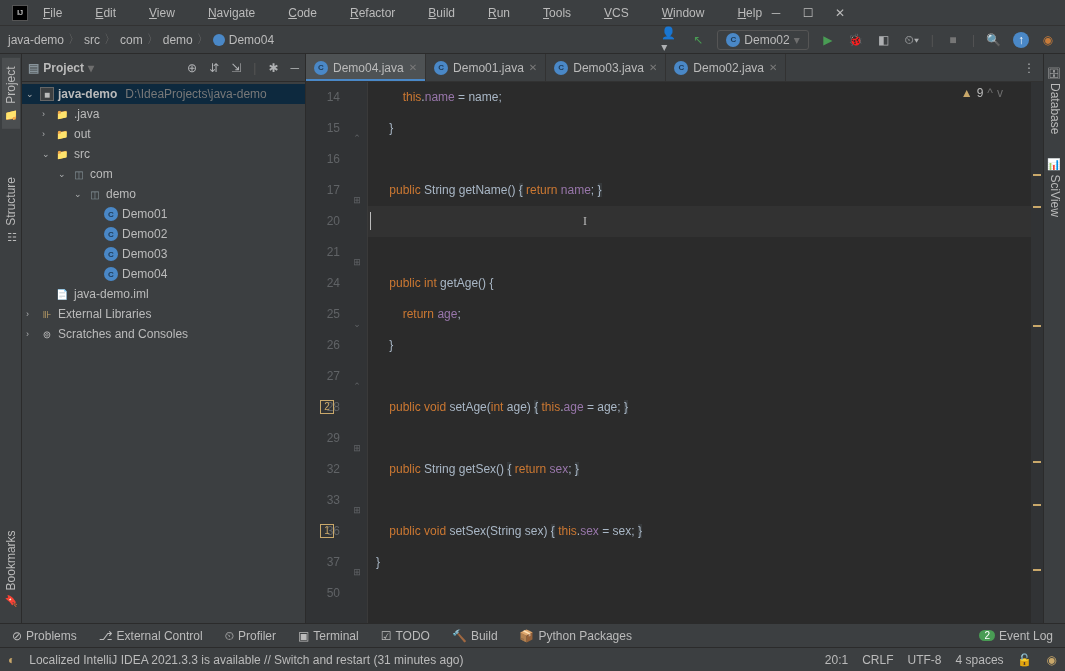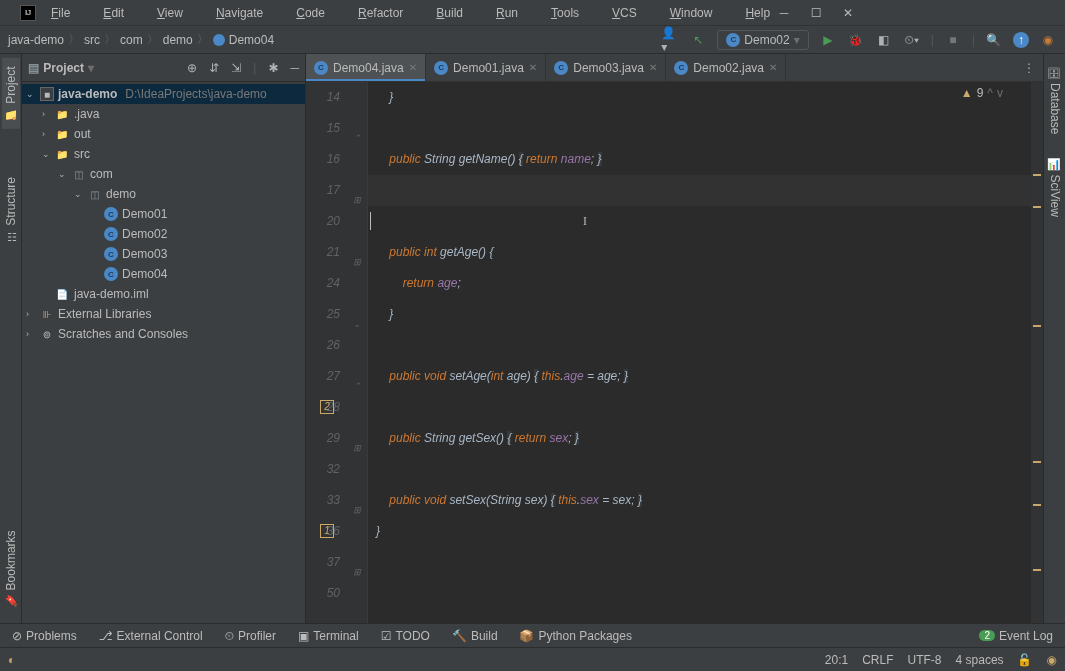--- a/index.html
+++ b/index.html
@@ -1,17 +1,17 @@
 <!DOCTYPE html>
 <html><head>
 <meta charset="utf-8">
 <style>
 * { margin:0; padding:0; box-sizing:border-box; font-family:"Segoe UI",Arial,sans-serif; font-size:12px; }
 body { background:#3c3f41; color:#bbbbbb; width:1065px; height:671px; overflow:hidden; display:flex; flex-direction:column; }
-.titlebar { height:26px; background:#3c3f41; display:flex; align-items:center; padding:0 20px; border-bottom:1px solid #323232; }
+.titlebar { height:26px; background:#3c3f41; display:flex; align-items:center; padding:0 12px; border-bottom:1px solid #323232; }
 .winicon { width:16px; height:16px; background:#000; border:1px solid #555; margin-right:8px; display:flex; align-items:center; justify-content:center; font-size:8px; color:#fff; }
 .menu { display:flex; gap:19px; }
 .menu span { padding:3px 7px; cursor:pointer; }
 .menu span u { text-decoration:underline; }
 .title-text { flex:1; text-align:center; color:#8c8c8c; font-size:11px; }
 .winctrl { display:flex; gap:18px; padding-right:8px; }
 .winctrl div { width:14px; text-align:center; color:#bbbbbb; cursor:pointer; }
 .breadcrumb { height:28px; background:#3c3f41; display:flex; align-items:center; padding:0 8px; border-bottom:1px solid #2b2b2b; gap:4px; }
 .crumb { color:#bbbbbb; }
 .chev { color:#6e6e6e; margin:0 2px; }
@@ -51,21 +51,21 @@
 .tabs { height:28px; display:flex; align-items:stretch; background:#3c3f41; border-bottom:1px solid #323232; }
 .tab-item { display:flex; align-items:center; gap:5px; padding:0 8px; border-right:1px solid #323232; cursor:pointer; position:relative; }
 .tab-item.active { background:#4e5254; }
 .tab-item.active::after { content:""; position:absolute; bottom:0; left:0; right:0; height:2px; background:#4a88c7; }
 .tab-close { color:#7a7a7a; font-size:10px; }
 .more-tabs { margin-left:auto; padding:0 8px; display:flex; align-items:center; color:#afb1b3; cursor:pointer; }
 .editor-body { flex:1; display:flex; overflow:hidden; font-family:Consolas,monospace; font-size:14px; position:relative; }
 .gutter-nums { width:42px; background:#313335; color:#606366; text-align:right; padding-right:8px; }
 .gutter-fold { width:20px; background:#313335; border-right:1px solid #3a3a3a; position:relative; }
 .code { flex:1; background:#2b2b2b; position:relative; overflow:hidden; }
-.line { height:31px; line-height:31px;font-style:italic; }
+.line { height:31px; line-height:31px; }
 .code .line { padding-left:8px; white-space:pre; color:#a9b7c6; }
 .current-line { background:#323232; position:absolute; left:0; right:0; }
 .kw { color:#cc7832; }
 .field { color:#9876aa; }
 .rmark { position:absolute; right:0; top:0; width:12px; height:100%; background:#313335; }
 .rmark .m { position:absolute; width:8px; height:2px; left:2px; background:#c9a86a; }
 .warn-badge { position:absolute; top:4px; right:40px; display:flex; align-items:center; gap:4px; color:#bbbbbb; font-size:11px; z-index:5; }
 .warn-tri { color:#c9a86a; }
 .fold-ic { position:absolute; left:4px; width:10px; height:10px; color:#606366; font-size:9px; text-align:center; }
 .fold-num { position:absolute; width:14px; height:14px; border:1px solid #c9a86a; color:#c9a86a; text-align:center; font-size:10px; line-height:12px; }
@@ -315,20 +315,21 @@
           </div>
           <div class="line" style="position: relative;"></div>
         </div>
       <div class="code" id="code">
         <div class="warn-badge">
           <span class="warn-tri">▲</span>
           <span>9</span>
           <span style="color:#6e6e6e;">^</span>
           <span style="color:#6e6e6e;">v</span>
         </div>
+      <div class="line">        <span class="kw">this</span>.<span class="field">name</span> = name;</div>
           <div class="line">    }</div>
           <div class="line"></div>
           <div class="line">    <span class="kw">public</span> String getName() <span class="hl-box">{</span> <span class="kw">return</span> <span class="field">name</span>; <span class="hl-box">}</span></div>
           <div class="line current-line"></div>
           <div class="ibeam" style="left: 2px; top: 130px;"></div>
           <div style="position: absolute; left: 215px; top: 132px; color: rgb(187, 187, 187); font-family: serif;">I</div>
           <div class="line">    <span class="kw">public</span> <span class="kw">void</span> setName(String name) <span class="hl-box">{</span> <span class="kw">this</span>.<span class="field">name</span> = name; <span class="hl-box">}</span></div>
           <div class="line"></div>
           <div class="line">    <span class="kw">public</span> <span class="kw">int</span> getAge() {</div>
           <div class="line">        <span class="kw">return</span> <span class="field">age</span>;</div>
@@ -369,20 +370,21 @@
   <div class="tool-right">
     <span>
       <span class="notif-badge">2</span>
       <span>Event Log</span>
     </span>
   </div>
 </div>
 
 <div class="statusbar">
   <span class="spinner-ic">◐</span>
+  <span>Localized IntelliJ IDEA 2021.3.3 is available // Switch and restart (31 minutes ago)</span>
   <div class="sb-right">
     <span>20:1</span>
     <span>CRLF</span>
     <span>UTF-8</span>
     <span>4 spaces</span>
     <span>🔓</span>
     <span style="color:#c9a86a;">◉</span>
   </div>
 </div>
 

